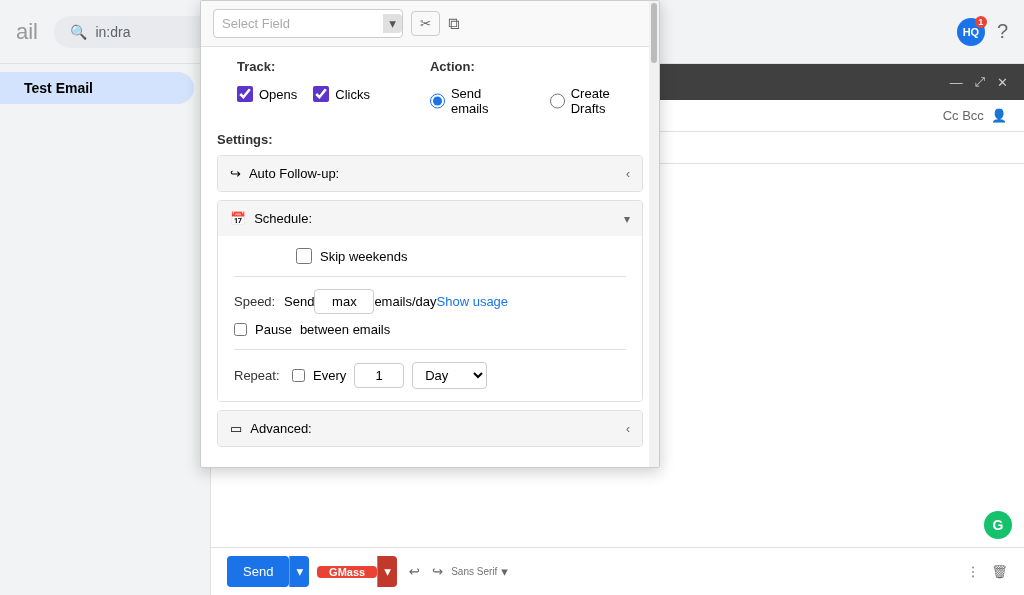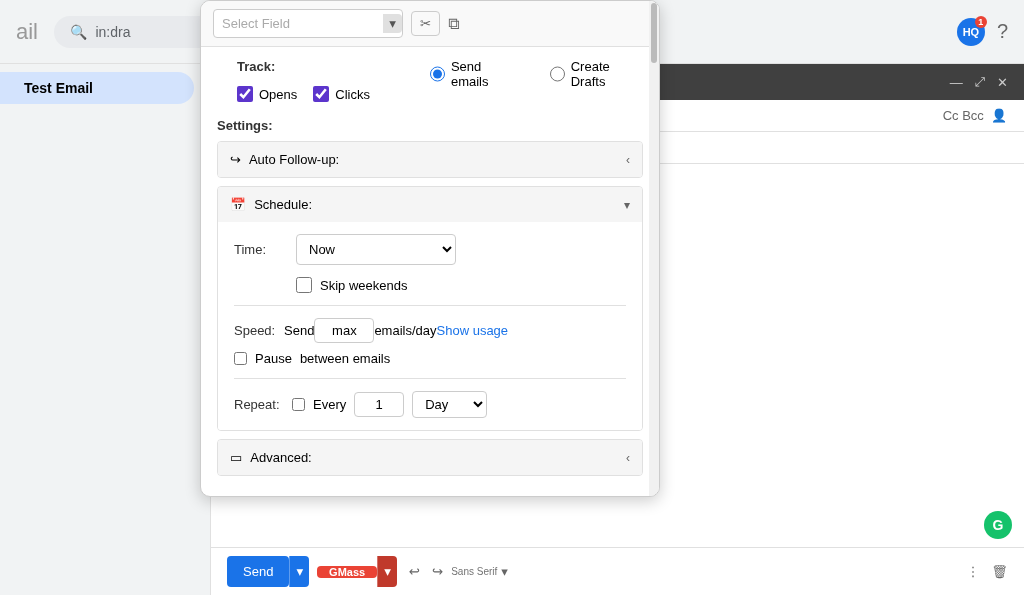--- a/index.html
+++ b/index.html
@@ -242,21 +242,21 @@
       z-index: 100;
     }
 
     .modal {
       position: absolute;
       top: 0;
       left: 0;
       width: 460px;
       background: white;
       border: 1px solid #ccc;
-      border-radius: 10px;
+      border-radius: 2px;
       box-shadow: 0 4px 16px rgba(0,0,0,0.2);
       overflow: hidden;
     }
 
     .modal-scrollbar {
       position: absolute;
       right: 0;
       top: 0;
       bottom: 0;
       width: 10px;
@@ -673,20 +673,21 @@
               <input type="checkbox" checked="" style="">
               <span>Opens</span>
             </label>
             <label class="checkbox-item">
               <input type="checkbox" checked="" style="">
               <span>Clicks</span>
             </label>
           </div>
         </div>
         <div class="action-section">
+          <div class="section-label">Action:</div>
           <div class="radio-group">
             <label class="radio-item">
               <input type="radio" name="action" checked="" style="">
               <span>Send emails</span>
             </label>
             <label class="radio-item">
               <input type="radio" name="action" style="">
               <span>Create Drafts</span>
             </label>
           </div>
@@ -708,27 +709,20 @@
       <div class="collapsible-section">
         <div class="collapsible-header">
           <div class="collapsible-header-left">
             <span>📅</span>
             <span>Schedule:</span>
           </div>
           <span class="collapse-arrow">▾</span>
         </div>
         <div class="collapsible-body">
 
-          <div class="form-row">
-            <span class="form-label">Time:</span>
-            <select class="time-select">
-              <option>Now</option>
-              <option>Specific Time</option>
-            </select>
-          </div>
 
           <div class="skip-weekends-row">
             <input type="checkbox" style="">
             <span>Skip weekends</span>
           </div>
 
           <hr class="divider">
 
           <div class="speed-row">
             <span class="form-label">Speed:</span>

